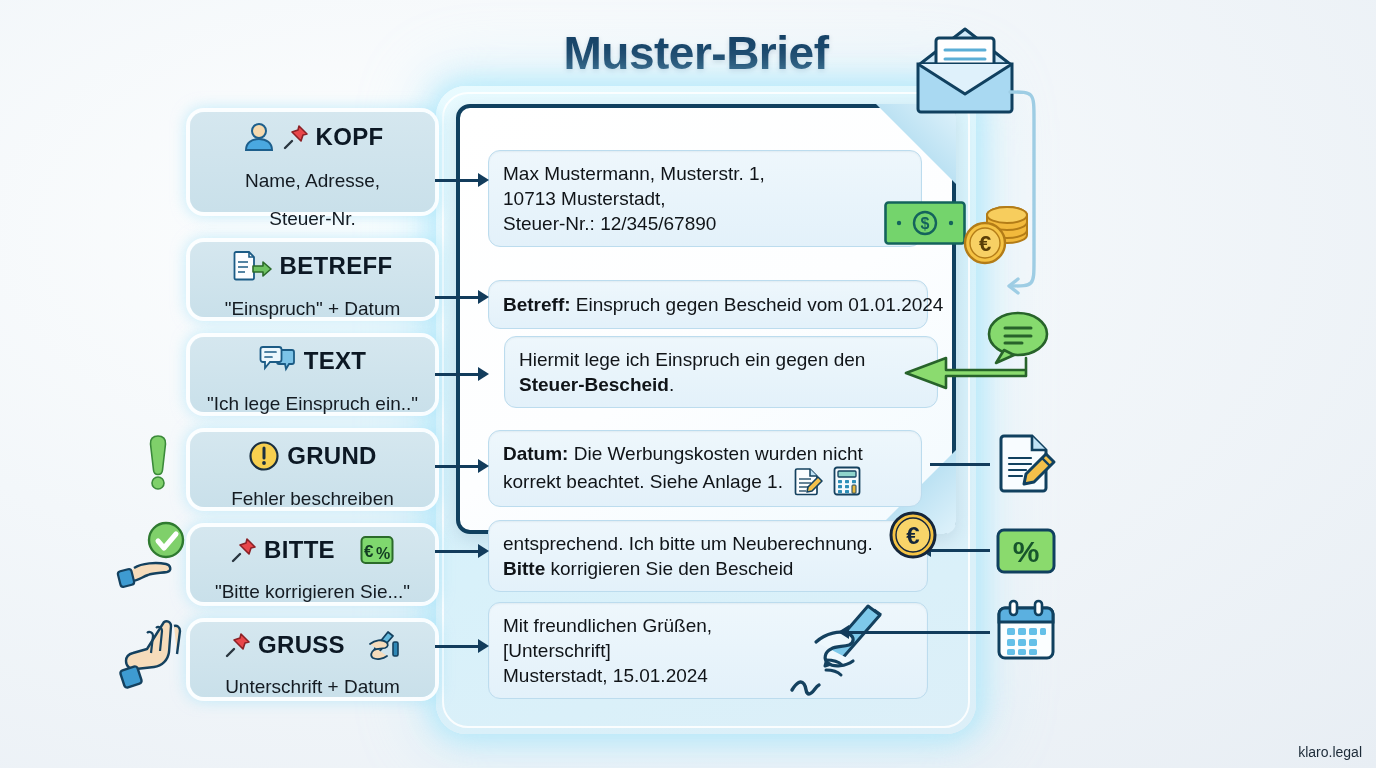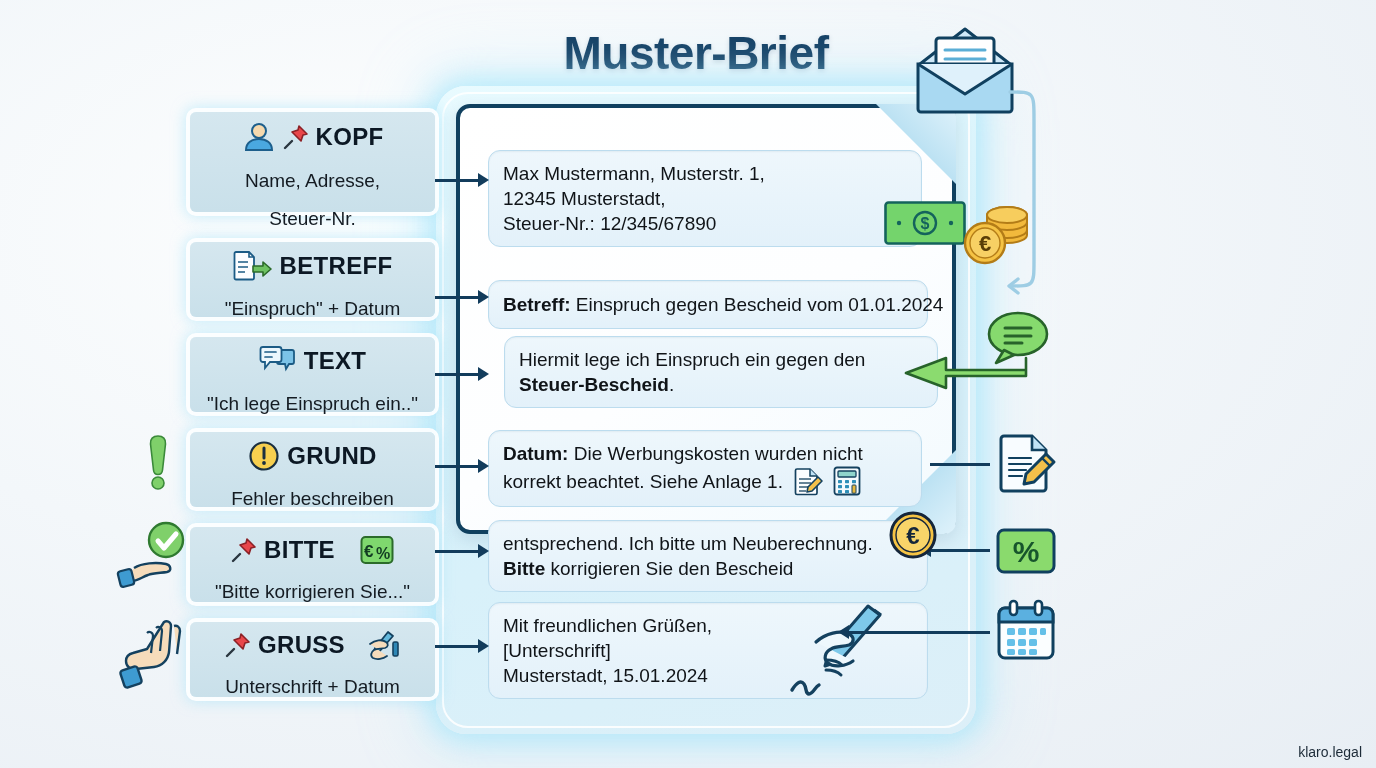--- a/index.html
+++ b/index.html
@@ -70,21 +70,21 @@
     line-height:1.32;
     box-shadow: 0 1px 2px rgba(40,80,110,0.07) inset;
   }
   .row b { font-weight:700; }
 
   
   .labels { position:absolute; left:190px; top:112px; width:245px; }
   .lbl {
     position:absolute; left:0; width:245px;
     background: linear-gradient(180deg,#d5e7ef 0%, #c9e0ea 100%);
-    border-radius:6px;
+    border-radius:14px;
     box-shadow: 0 0 0 4px rgba(255,255,255,0.9),
                 0 0 14px 5px rgba(160,225,250,0.55);
     padding:8px 12px 9px;
     text-align:center;
   }
   .lbl-head {
     display:flex; align-items:center; justify-content:center; gap:7px;
     font-size:24px; font-weight:700; color:#0c1824; letter-spacing:0.3px;
   }
   .lbl-sub { font-size:19px; color:#141b22; line-height:1.18; margin-top:16px; }
@@ -119,21 +119,21 @@
   <div class="title">Muster-Brief</div>
 
   <div class="letter-glow"></div>
 
   <div class="letter">
     <div class="fold-tr"></div>
     <div class="fold-br"></div>
 
     <div class="row" style="left:28px; top:42px; width:434px;">
       <div>Max Mustermann, Musterstr. 1,</div>
-      <div>12345 Musterstadt,</div>
+      <div>10713 Musterstadt,</div>
       <div>Steuer-Nr.: 12/345/67890</div>
     </div>
 
     <div class="row" style="left:28px; top:172px; width:440px; padding-top:11px; padding-bottom:11px; white-space:nowrap;">
       <b>Betreff:</b><span> Einspruch gegen Bescheid vom 01.01.2024</span>
     </div>
 
     <div class="row" style="left:28px; top:228px; width:434px;margin-left:16px;">
       <div>Hiermit lege ich Einspruch ein gegen den</div>
       <div><b>Steuer-Bescheid</b><span>.</span></div>

